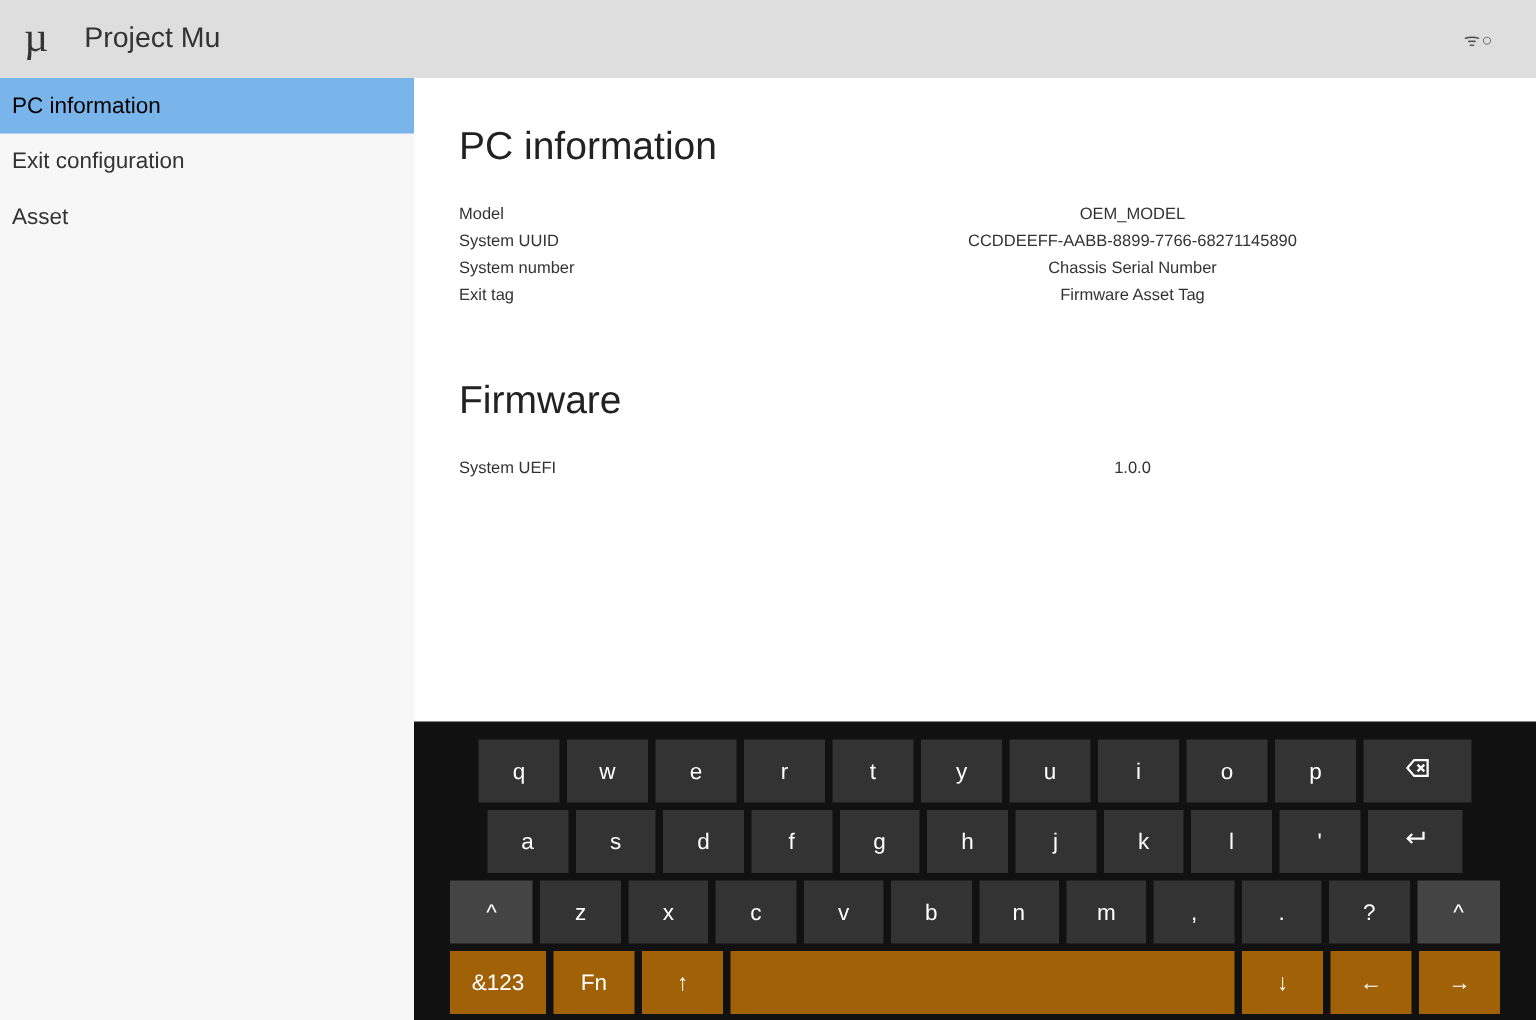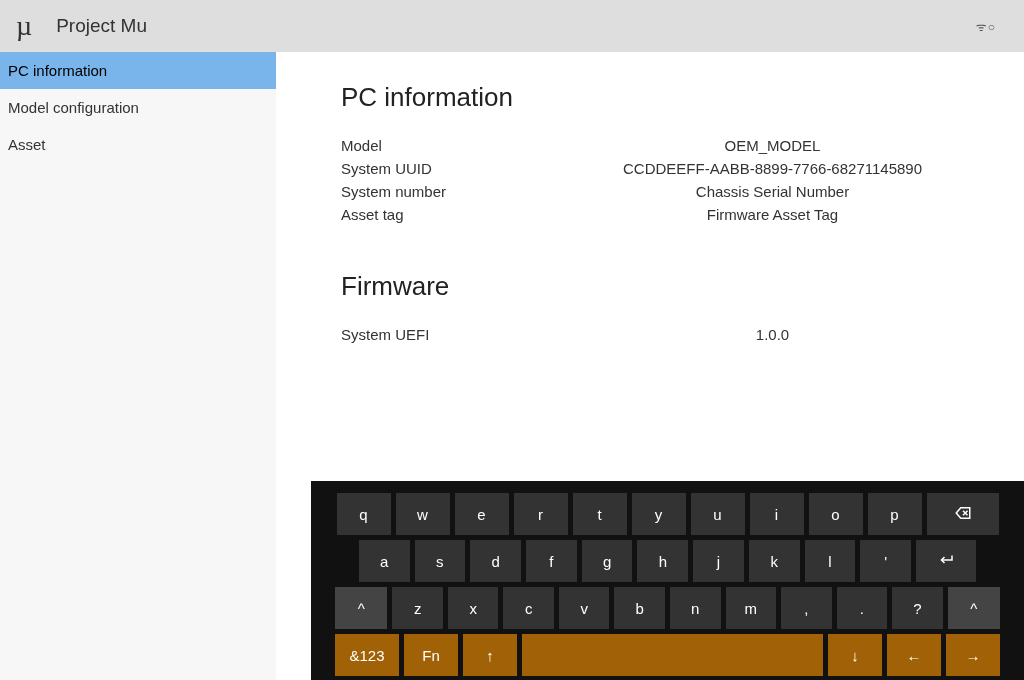--- a/index.html
+++ b/index.html
@@ -35,21 +35,20 @@
       right: 28px;
       top: 50%;
       transform: translateY(-50%);
       font-size: 12px;
       color: #555;
       letter-spacing: 1px;
     }
     .layout {
       display: flex;
       height: calc(100% - 52px);
-      gap: 35px;
     }
     .sidebar {
       width: 276px;
       background: #f7f7f7;
       padding-top: 0;
     }
     .sidebar-item {
       padding: 10px 8px;
       font-size: 15px;
       color: #333;
@@ -71,21 +70,21 @@
       color: #222;
       margin-bottom: 24px;
       margin-top: 4px;
     }
     .section-title.h2 {
       margin-top: 48px;
     }
     .info-row {
       display: flex;
       margin-bottom: 6px;
-      font-size: 15px;
+      font-size: 11px;
       color: #333;
     }
     .info-label {
       width: 210px;
     }
     .info-value {
       flex: 1;
       text-align: center;
     }
 
@@ -133,21 +132,21 @@
   <span class="app-title">Project Mu</span>
   <span class="header-icons">ᯤ○</span>
 </div>
 
 <div class="layout">
   <div class="sidebar">
     <div class="sidebar-item active">
       <span>PC information</span>
     </div>
     <div class="sidebar-item">
-      <span>Model configuration</span>
+      <span>Exit configuration</span>
     </div>
     <div class="sidebar-item">
       <span>Asset</span>
     </div>
   </div>
 
   <div class="main">
     <h1 class="section-title">PC information</h1>
 
     <div class="info-row">
@@ -156,21 +155,21 @@
     </div>
     <div class="info-row">
       <div class="info-label">System UUID</div>
       <div class="info-value">CCDDEEFF-AABB-8899-7766-68271145890</div>
     </div>
     <div class="info-row">
       <div class="info-label">System number</div>
       <div class="info-value">Chassis Serial Number</div>
     </div>
     <div class="info-row">
-      <div class="info-label">Asset tag</div>
+      <div class="info-label">Exit tag</div>
       <div class="info-value">Firmware Asset Tag</div>
     </div>
 
     <h1 class="section-title h2">Firmware</h1>
 
     <div class="info-row">
       <div class="info-label">System UEFI</div>
       <div class="info-value">1.0.0</div>
     </div>
 

